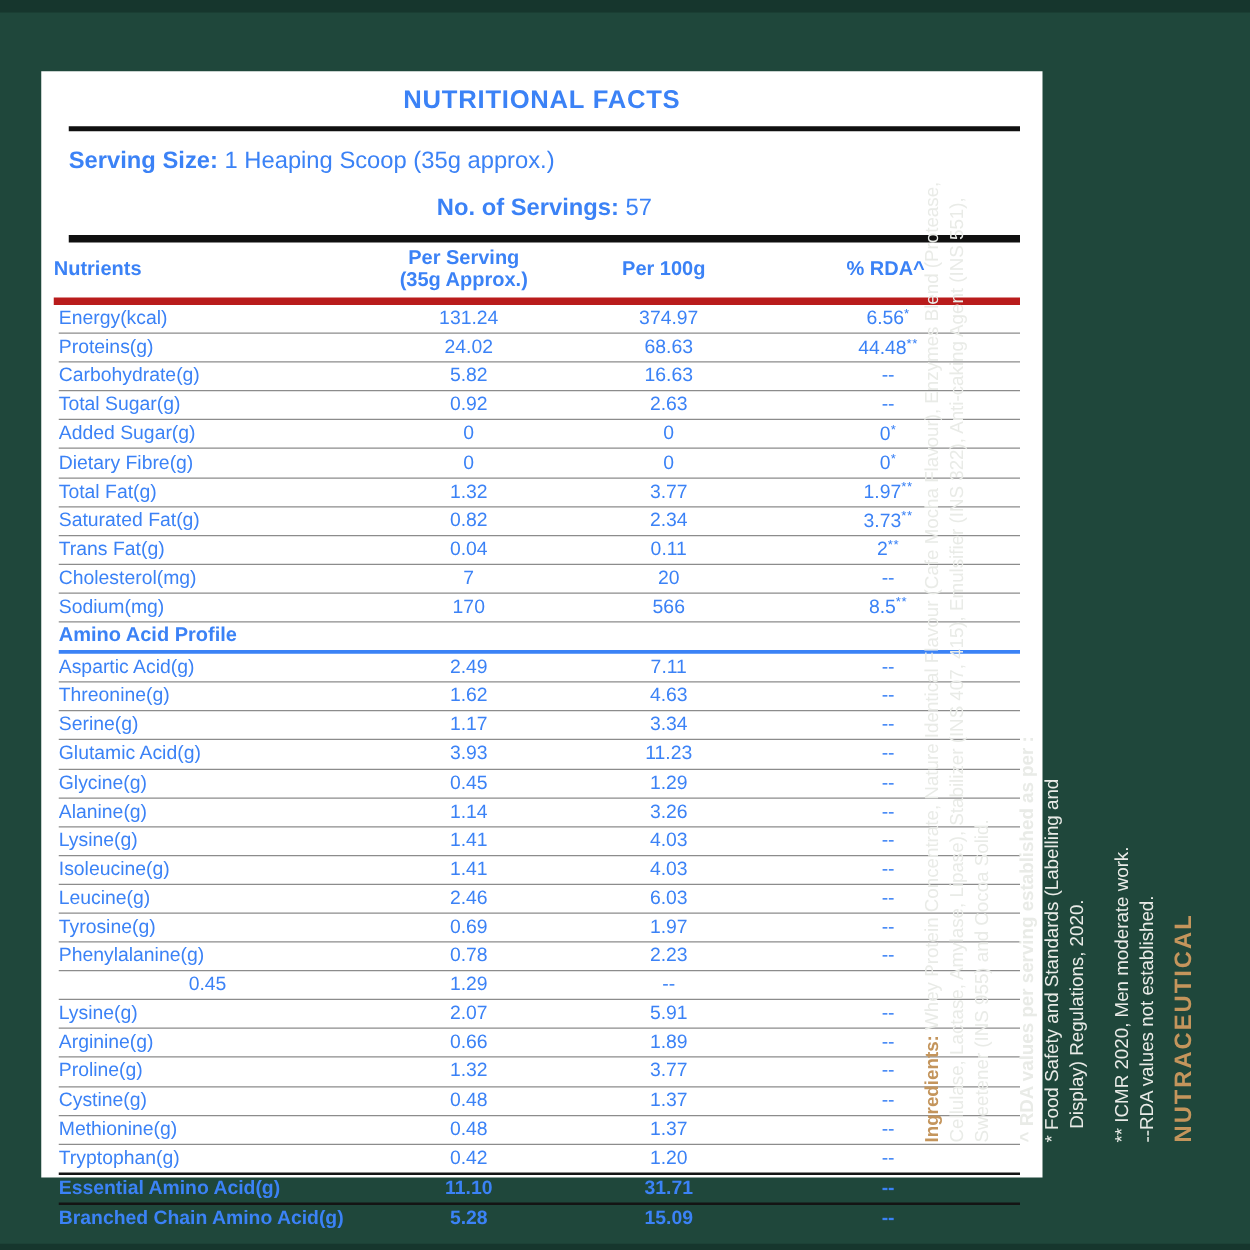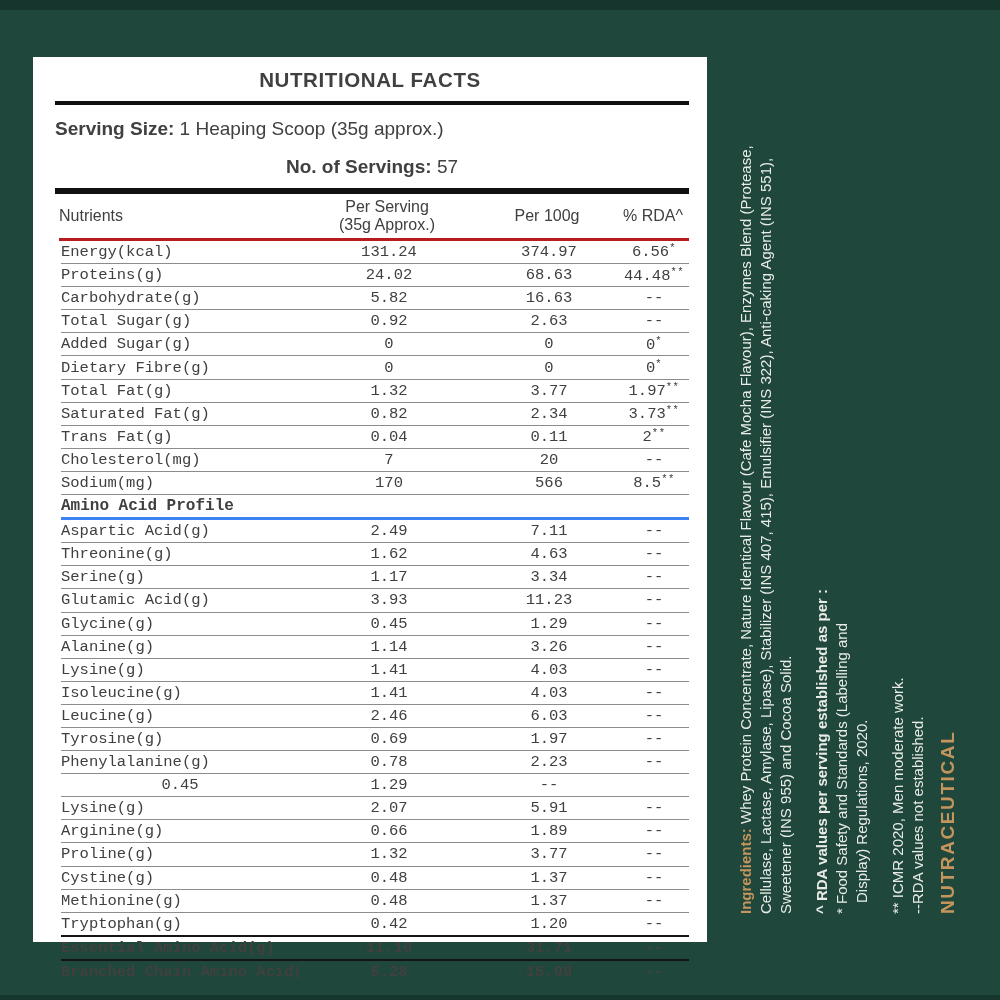--- a/index.html
+++ b/index.html
@@ -8,42 +8,42 @@
     background:#1F473B;
     font-family:"Liberation Sans",sans-serif;
     -webkit-font-smoothing:antialiased;
   }
   .edge-band{position:absolute;left:0;right:0;background:#16362D;}
   .edge-top{top:0;height:10px;}
   .edge-bottom{bottom:0;height:5px;}
 
   
   .panel{
-    position:absolute;left:33px;top:57px;width:674px;height:885px;
-    background:#FFFFFF;color:#404040;
+    position:absolute;left:33px;top:57px;width:801px;height:885px;
+    background:#FFFFFF;color:#3b82f6;
   }
   .panel-title{
     margin:11px 0 0 0;text-align:center;
     font-size:20.5px;font-weight:bold;letter-spacing:.6px;
   }
   .rule-title{margin:9px 18px 0 22px;height:4px;background:#101010;}
   .serving-line{margin:13px 18px 0 22px;font-size:19px;line-height:21px;}
   .serving-line.second{margin-top:17px;text-align:center;}
   .serving-line b{font-weight:bold;}
   .bar-thick{margin:11px 18px 0 22px;height:6px;background:#101010;}
 
   .grid{display:grid;grid-template-columns:238px 180px 140px 1fr;align-items:center;}
   .header-row{
-    margin:0 18px 0 26px;height:44px;border-bottom:3px solid #b91c1c;
-    font-weight:normal;font-size:16px;
+    margin:0 18px 0 10px;height:44px;border-bottom:6px solid #b91c1c;
+    font-weight:bold;font-size:16px;
   }
   .header-row .c2{line-height:18px;}
   .c{overflow:hidden;white-space:nowrap;}
   .c.v{text-align:center;}
-  .rows{margin:0 18px 0 28px;font-size:15.5px;font-family:Liberation Mono, monospace;}
+  .rows{margin:0 18px 0 14px;font-size:15.5px;}
   .trow{height:22.1px;border-top:1px solid #8C8C8C;}
   .trow:first-child{border-top:none;}
   .trow.section{font-weight:bold;font-size:16px;border-bottom:3px solid #3b82f6;}
   .trow.section + .trow{border-top:none;}
   .trow.bold{font-weight:bold;border-top:2.5px solid #141414;}
   .sup{font-size:.68em;vertical-align:.5em;letter-spacing:.5px;}
 
   
   .side{
     position:absolute;left:736px;top:914px;width:845px;

